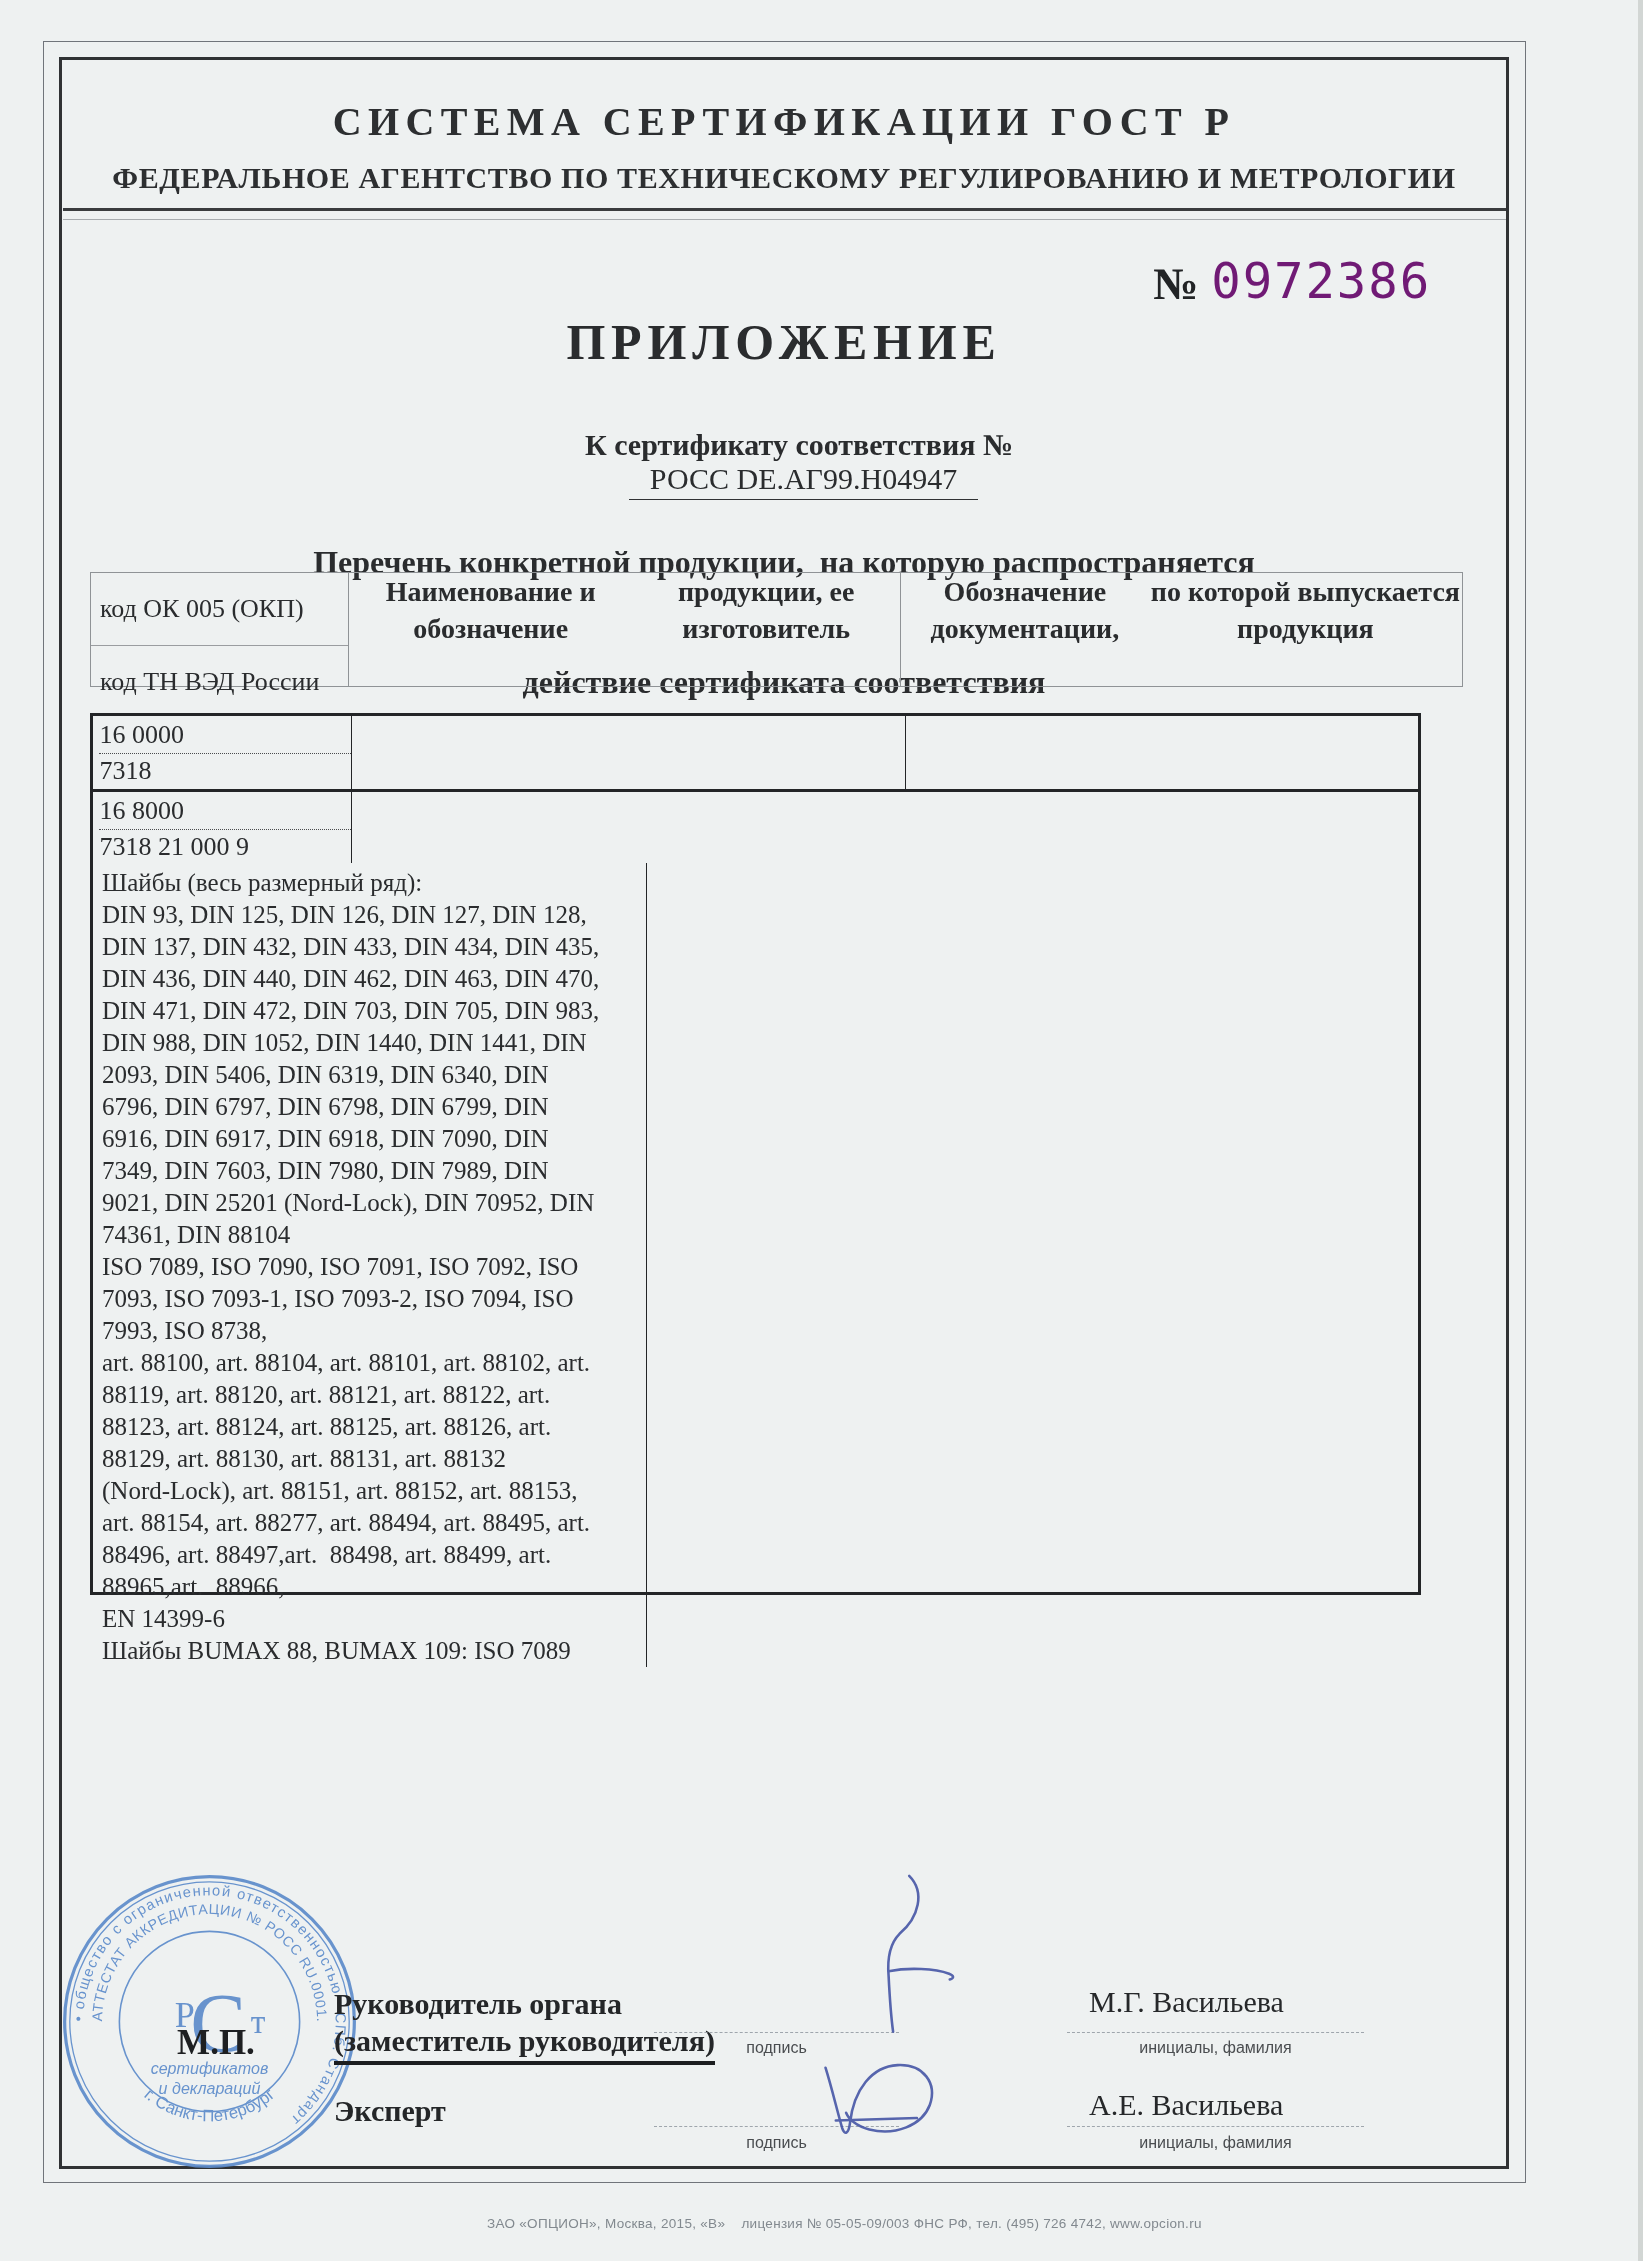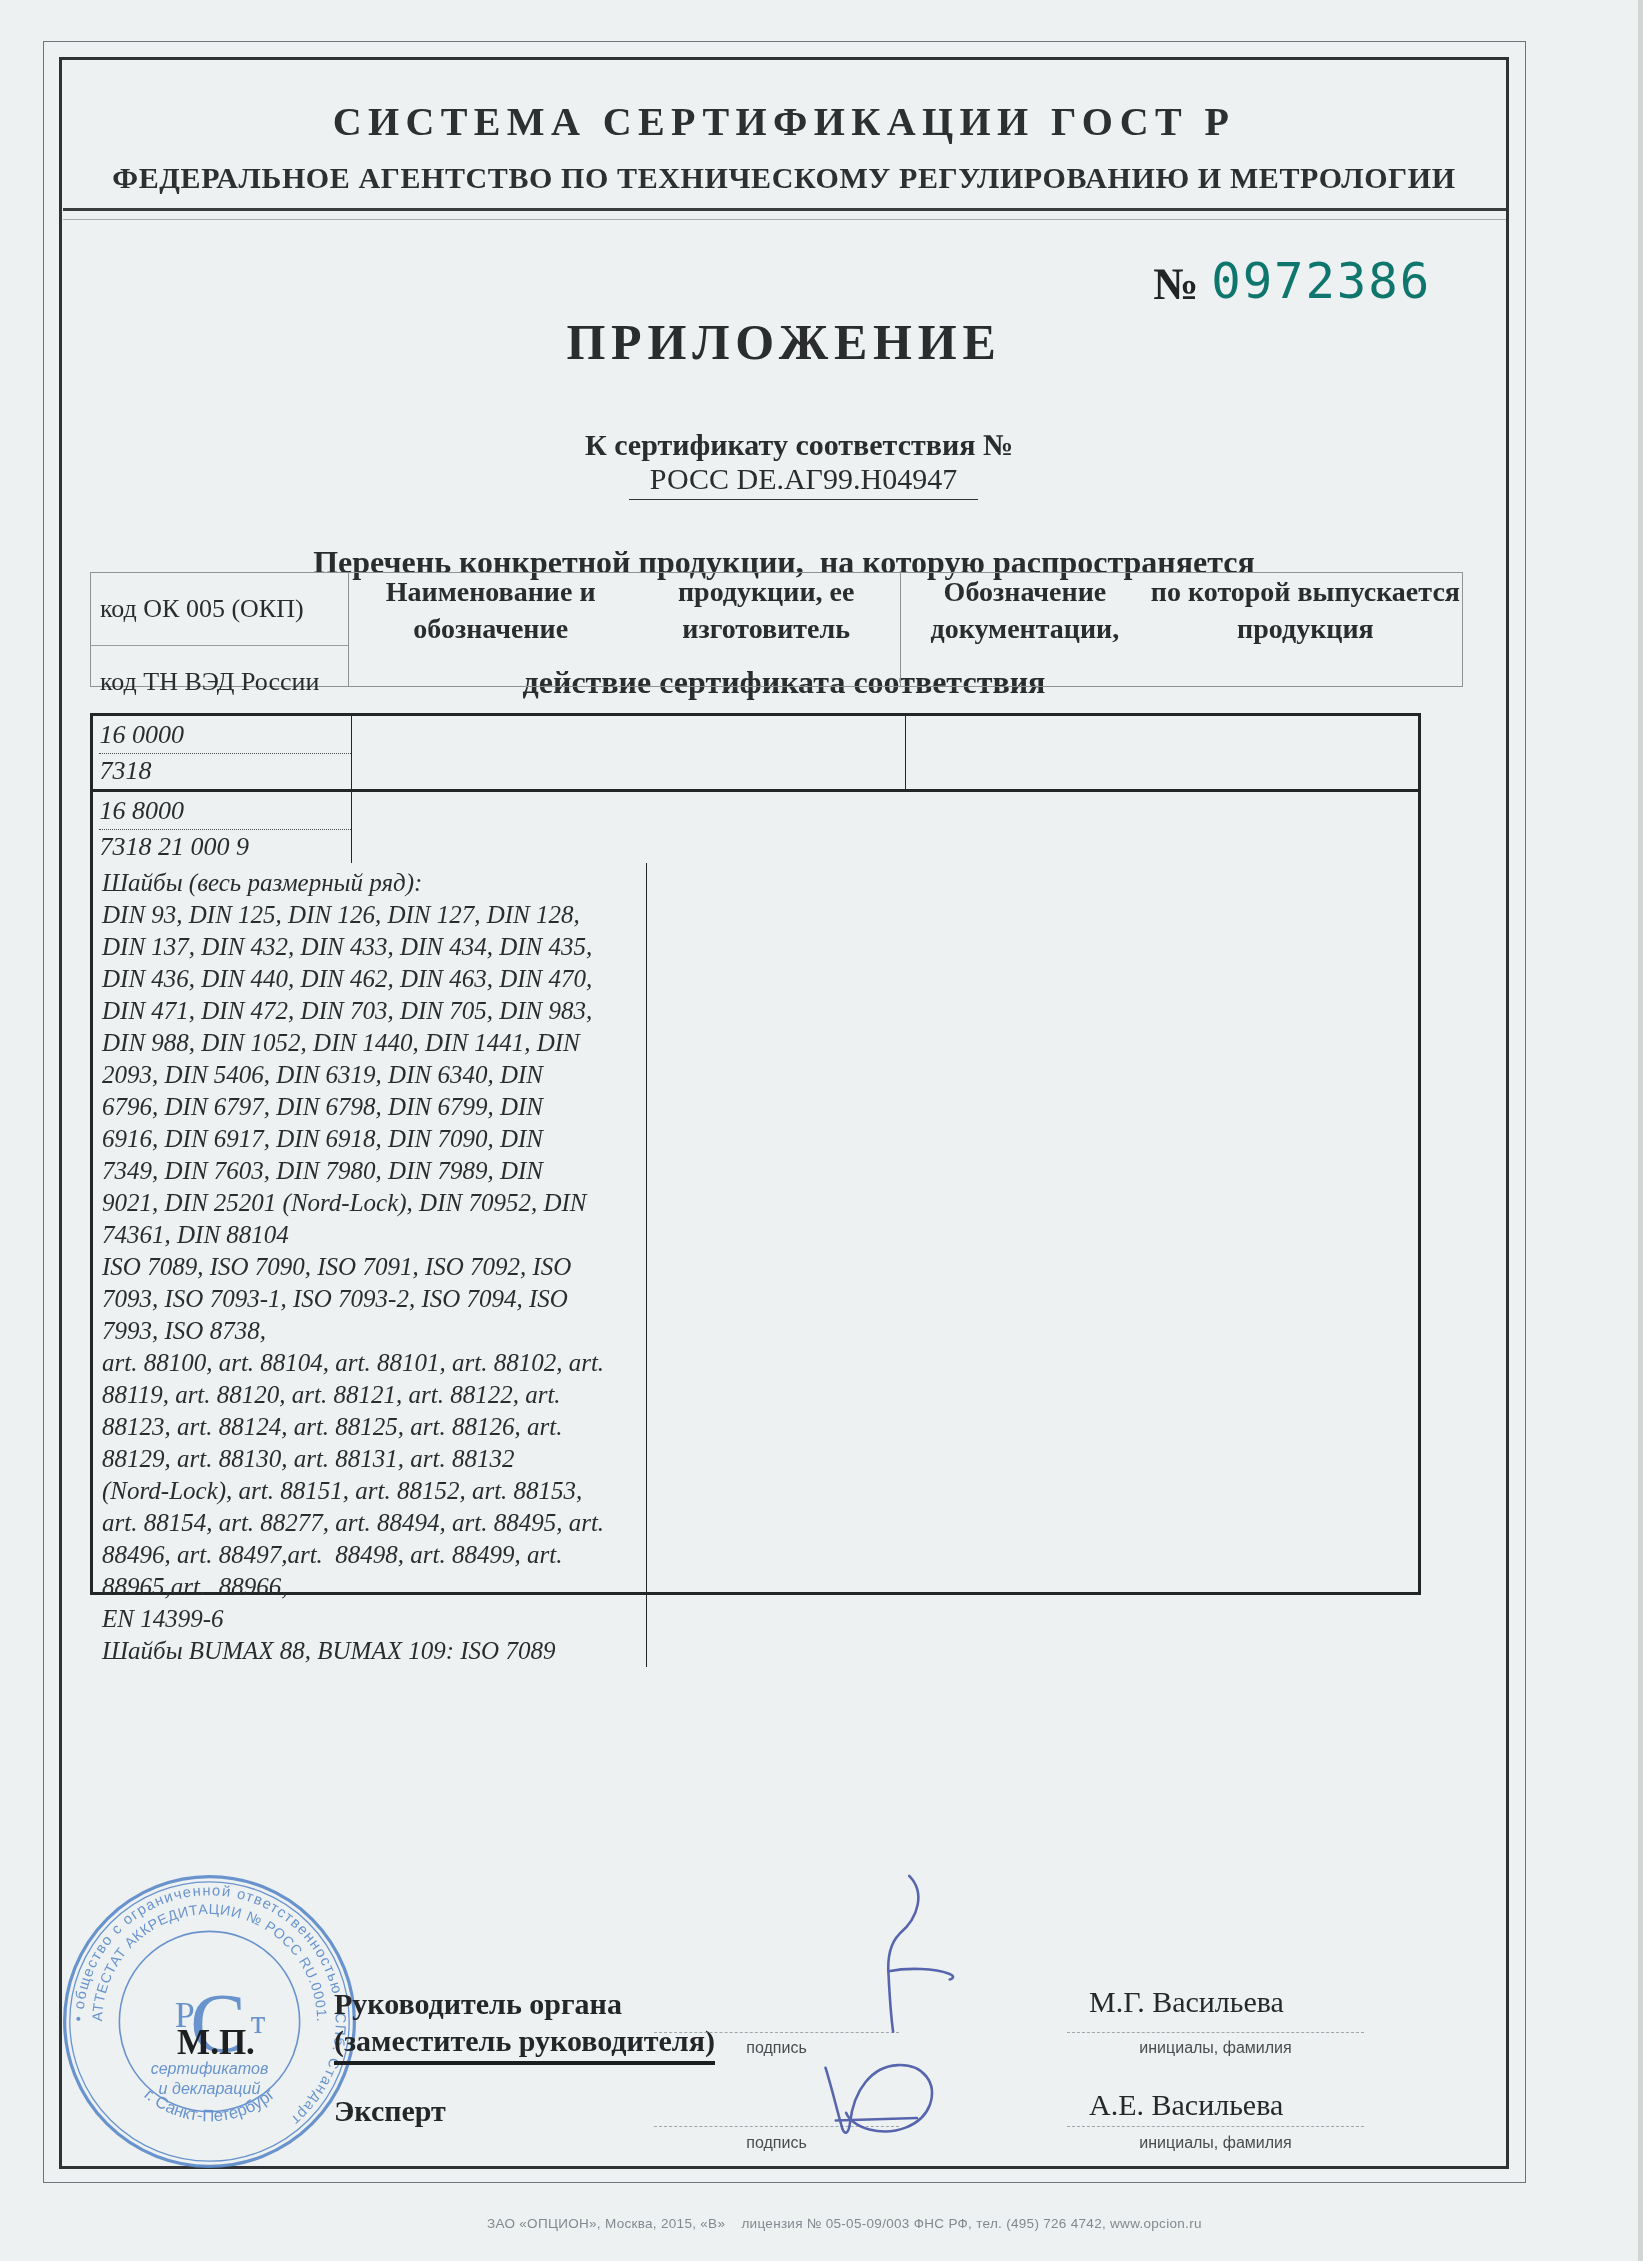--- a/index.html
+++ b/index.html
@@ -35,21 +35,21 @@
   .t-head{position:absolute;left:0;top:8px;width:1373px;height:115px;border:1.3px solid #8f9396;display:flex;}
   .hc{border-right:1.3px solid #8f9396;height:100%;}
   .hc:last-child{border-right:none;}
   .hc1{width:258px;position:relative;font-size:26px;}
   .hc1 .half{height:72px;display:flex;align-items:center;padding-left:9px;}
   .hc1 .mid{border-top:1.3px solid #9a9da0;width:100%;}
   .hc-center{display:flex;flex-direction:row;justify-content:center;text-align:center;
              font-size:28px;font-weight:bold;line-height:37px;}
   .hc2{width:552px;}
   .hc3{flex:1;}
-  .t-body{position:absolute;left:0;top:149px;width:1331px;height:882px;border:3.2px solid #232527;font-style:italic;}
+  .t-body{position:absolute;left:0;top:149px;width:1331px;height:882px;border:3.2px solid #232527;}
   .t-row1{height:76px;border-bottom:3.2px solid #232527;display:flex;}
   .t-row2{display:flex;height:796px;flex-direction:column;}
   .bc1{width:259px;border-right:1.9px solid #232527;padding:2.6px 0 0 6.4px;font-size:26px;}
   .bc2{width:554px;border-right:1.9px solid #232527;padding:3.9px 0 0 9px;font-size:26px;}
   .bc3{flex:1;}
   .code-line{line-height:32px;}
   .dotted{border-top:1.9px dotted #4a4c4e;margin:2.6px 0 1.3px 0;}
   .product-list{font-size:25px;}
   .product-list div{line-height:32px;white-space:pre;}
 
@@ -90,21 +90,21 @@
   <div class="abs border-outer"></div>
   <div class="abs border-inner"></div>
 
   <div class="abs title-system">СИСТЕМА СЕРТИФИКАЦИИ ГОСТ Р</div>
   <div class="abs title-agency">ФЕДЕРАЛЬНОЕ АГЕНТСТВО ПО ТЕХНИЧЕСКОМУ РЕГУЛИРОВАНИЮ И МЕТРОЛОГИИ</div>
   <div class="abs header-sep-a"></div>
   <div class="abs header-sep-b"></div>
 
   <div class="abs blank-number">
     <span class="no">№</span>
-    <span class="digits" id="blank-digits" style="color: #0f766e;">0972386</span>
+    <span class="digits" id="blank-digits" style="color: #701a75;">0972386</span>
   </div>
 
   <div class="abs doc-title">ПРИЛОЖЕНИЕ</div>
 
   <div class="abs cert-line">
     <span class="cert-label">К сертификату соответствия №</span>
     <span class="cert-number">РОСС DE.АГ99.Н04947</span>
   </div>
 
   <div class="abs purpose">

